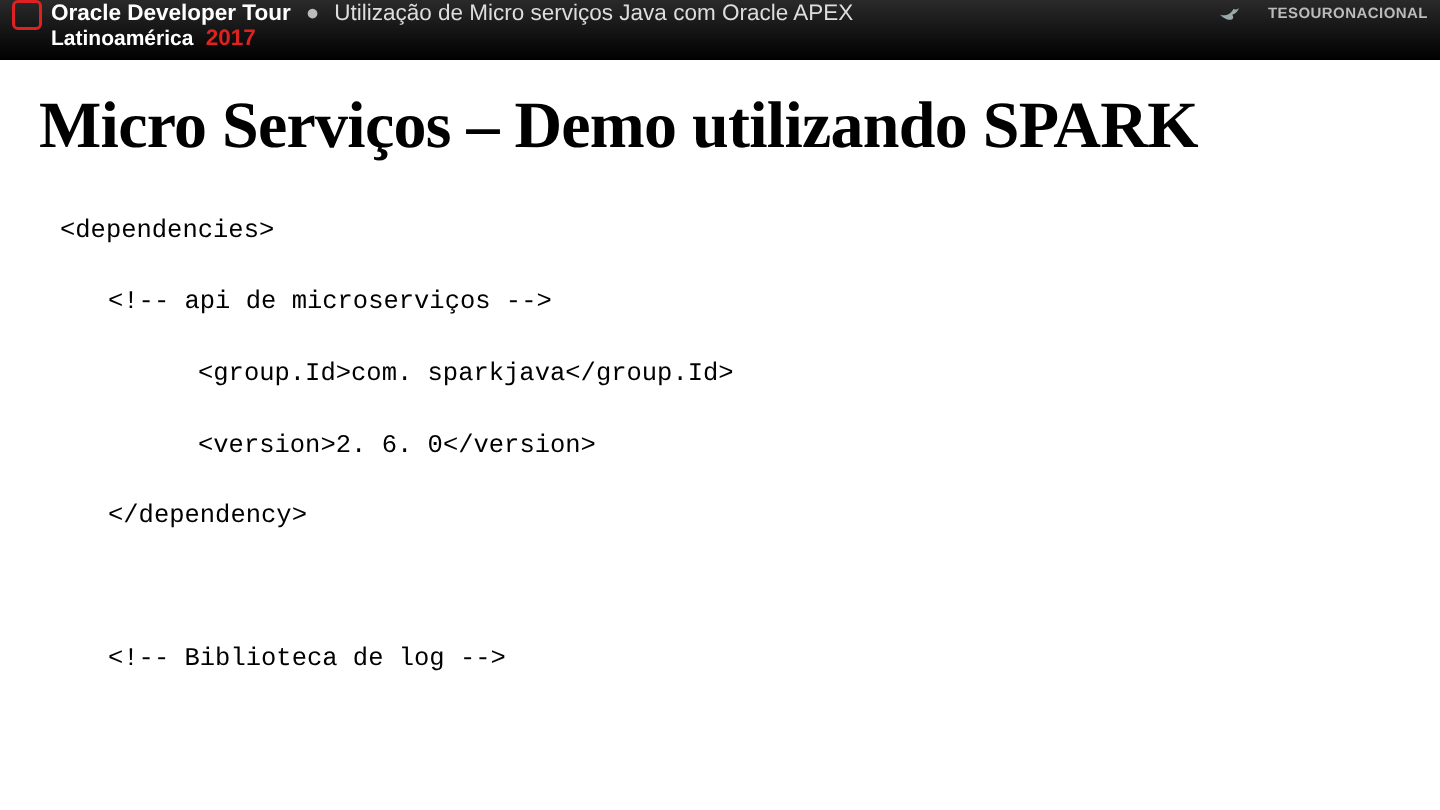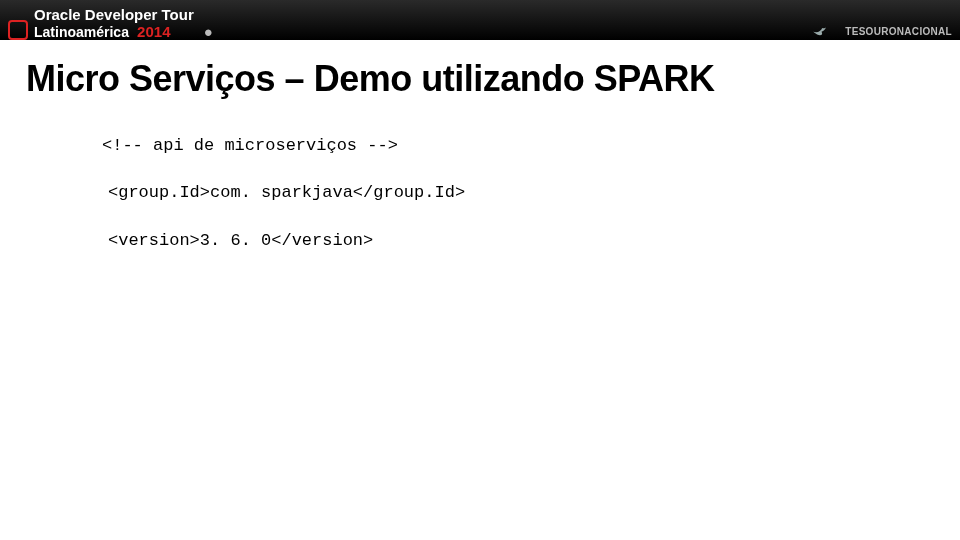--- a/index.html
+++ b/index.html
@@ -1,53 +1,57 @@
 <!DOCTYPE html>
 <html><head>
 <meta charset="utf-8">
 <style>
   html,body{margin:0;padding:0;width:960px;height:540px;background:#fff;font-family:Arial,Helvetica,sans-serif;overflow:hidden}
-  .hdr{height:40px;background:linear-gradient(#2a2a2a,#000);color:#fff;display:flex;align-items:flex-end;padding:0 8px;font-size:15px}
+  .hdr{height:40px;background:linear-gradient(#2a2a2a,#000);color:#fff;display:flex;align-items:flex-start;padding:0 8px;font-size:15px}
   .hdr .dev{font-weight:bold;color:#fff}
   .hdr .year{color:#d22;font-weight:bold;margin-left:4px}
   .hdr .bullet{margin:0 10px;color:#bbb}
   .hdr .sub{color:#ddd}
   .hdr .logo{margin-left:auto;display:flex;align-items:center;gap:16px;color:#bbb;font-size:10px;font-weight:bold;letter-spacing:.3px}
   .hdr .logo svg{width:18px;height:18px}
-  .slide-title{font-family:Liberation Sans, sans-serif;font-weight:900;font-size:36px;color:#000;margin:18px 0 10px 26px;letter-spacing:-.5px}
+  .slide-title{font-family:Liberation Serif, serif;font-weight:900;font-size:44px;color:#000;margin:18px 0 10px 26px;letter-spacing:-.5px}
   .code{font-family:"Courier New",Courier,monospace;font-size:17px;line-height:1.4;color:#000;margin-left:40px;white-space:pre}
-  .ind1{margin-left:62px}
-  .ind2{margin-left:68px}
+  .ind1{margin-left:32px}
+  .ind2{margin-left:92px}
 </style>
 </head>
 <body>
 
 <div class="hdr">
   <span style="display:inline-block;width:16px;height:16px;border:2px solid #d22;border-radius:4px;margin-right:6px"></span>
   <span>
     <span class="dev">Oracle Developer Tour</span><br>
     <span class="dev" style="font-size:14px">Latinoamérica</span>
-    <span class="year">2014</span>
+    <span class="year">2017</span>
   </span>
   <span class="bullet">●</span>
+  <span class="sub">Utilização de Micro serviços Java com Oracle APEX</span>
   <span class="logo">
     <svg viewBox="0 0 24 24" fill="#9aa">
         <path d="M3 13c6 2 10-1 12-5 2 1 4 0 5-1-1 3-3 5-6 6 3 4-2 8-11 0z"></path>
       </svg>
     <span>TESOURONACIONAL</span>
   </span>
 </div>
 
 <div class="slide-title">Micro Serviços – Demo utilizando SPARK</div>
 
 <div class="code">
+<div>&lt;dependencies&gt;</div>
 <div class="ind1">&lt;!-- api de microserviços --&gt;</div>
 <div class="ind2"><span>&lt;group.Id&gt;</span><span>com. sparkjava</span><span>&lt;/group.Id&gt;</span></div>
-<div class="ind2"><span>&lt;version&gt;</span><span>3. 6. 0</span><span>&lt;/version&gt;</span></div>
+<div class="ind2"><span>&lt;version&gt;</span><span>2. 6. 0</span><span>&lt;/version&gt;</span></div>
+<div class="ind1">&lt;/dependency&gt;</div>
 <div>&nbsp;</div>
+<div class="ind1">&lt;!-- Biblioteca de log --&gt;</div>
 
 
 
 
 
 
 
 </div>
 
 </body></html>

